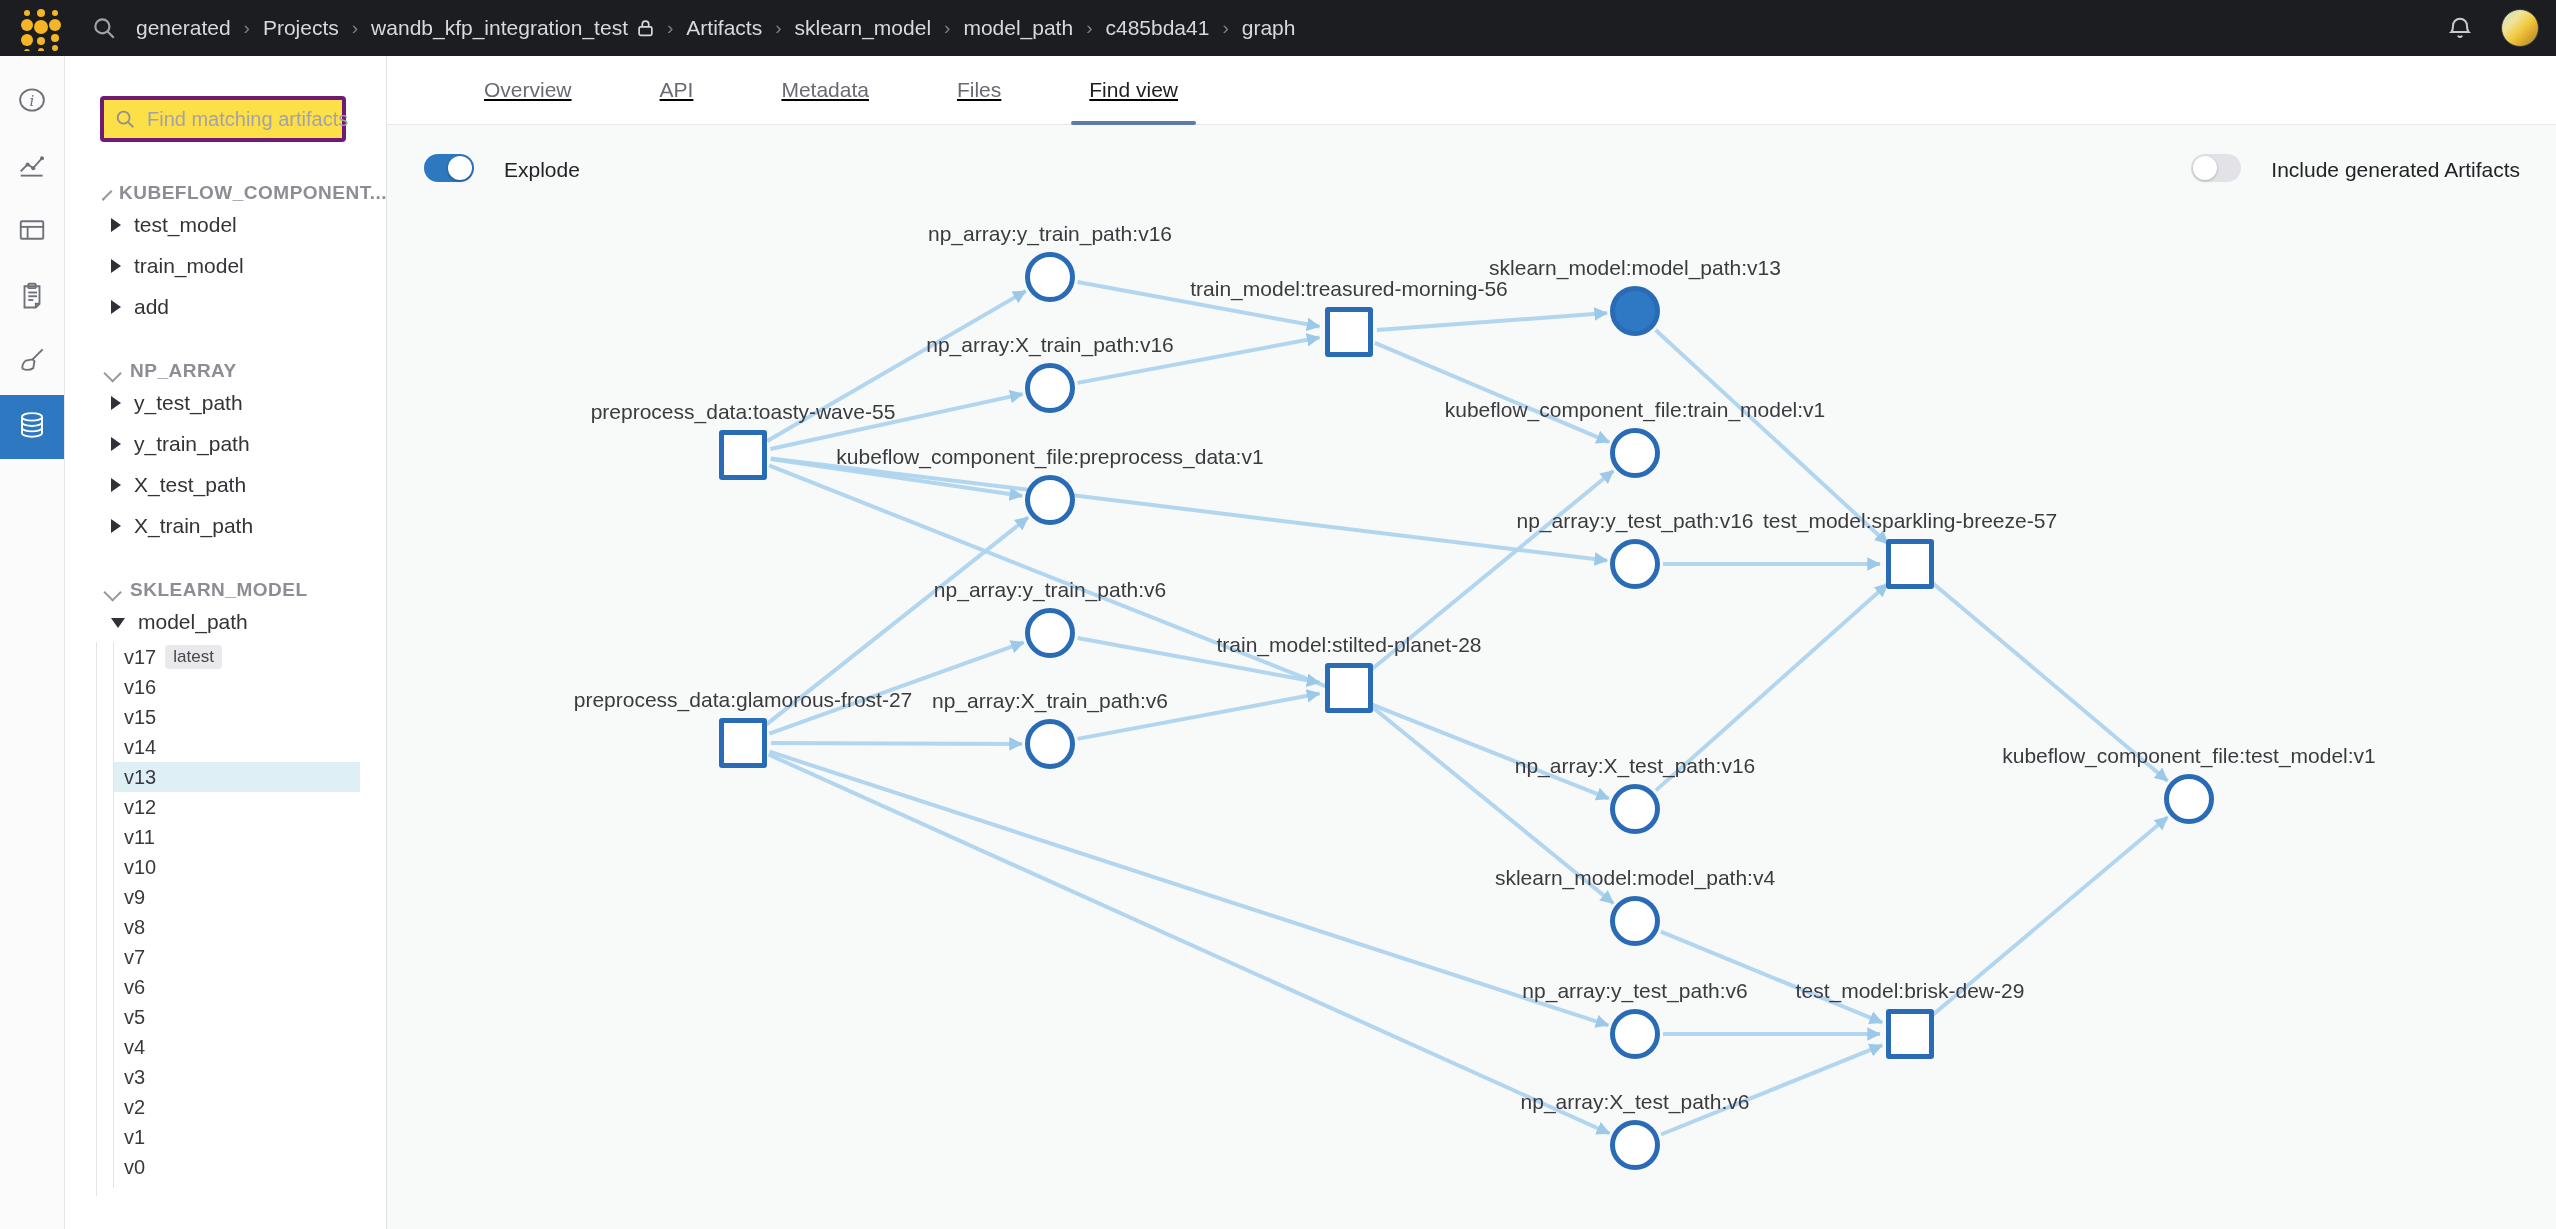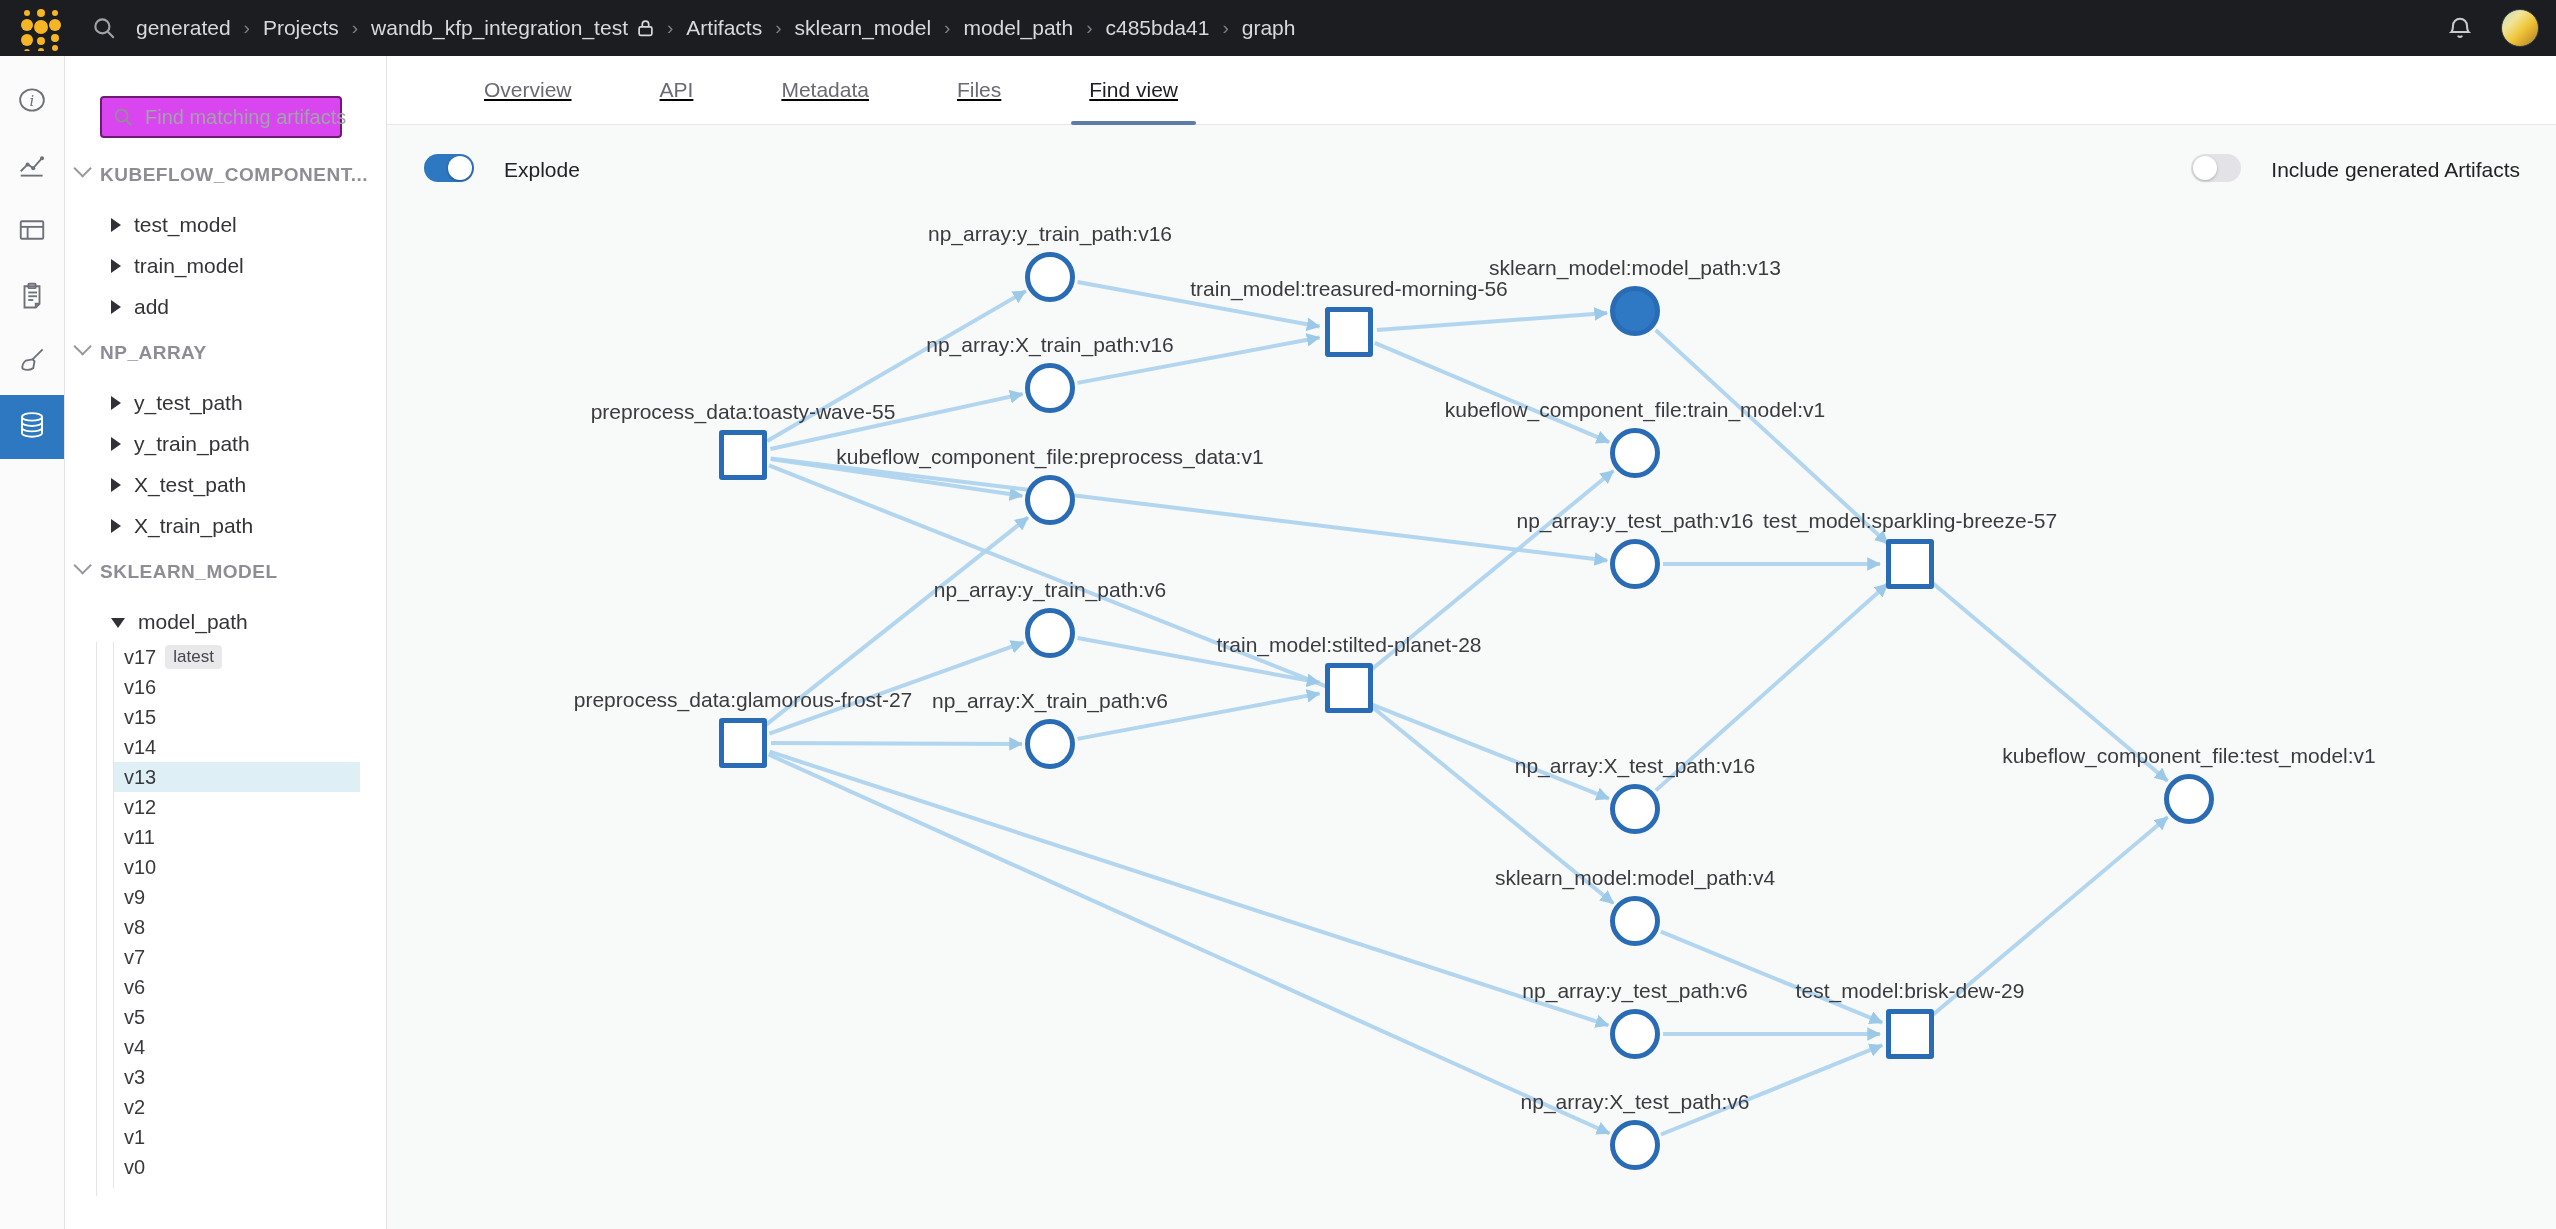--- a/index.html
+++ b/index.html
@@ -21,28 +21,28 @@
   .bell{width:34px;height:34px;display:flex;align-items:center;justify-content:center;cursor:pointer;}
   .avatar{width:36px;height:36px;border-radius:50%;cursor:pointer;
     background:linear-gradient(135deg,#bfe0c5 0%,#f1e39a 30%,#f0c93e 55%,#d9a42c 75%,#7c8d4a 100%);
     border:1px solid #3a3d42;}
   
   .rail{position:absolute;left:0;top:56px;width:64px;bottom:0;background:#fbfbfc;border-right:1px solid #e3e3e5;z-index:40;}
   .rail-item{position:absolute;left:0;width:64px;height:64px;display:flex;align-items:center;justify-content:center;cursor:pointer;}
   .rail-item.selected{background:#2e78c2;}
   
   .panel{position:absolute;left:64px;top:56px;width:322px;bottom:0;background:#ffffff;border-right:1px solid #e2e2e4;z-index:30;overflow:hidden;}
-  .searchbox{position:absolute;left:36px;top:40px;width:238px;height:38px;border:2px solid #701a75;border-radius:4px;
-    display:flex;align-items:center;background:#d946ef;}
+  .searchbox{position:absolute;left:36px;top:40px;width:238px;height:38px;border:4px solid #701a75;border-radius:4px;
+    display:flex;align-items:center;background:#fde047;}
   .searchbox .mag{margin-left:10px;display:flex;}
   .searchbox input{border:none;outline:none;flex:1;margin-left:9px;font-size:20px;color:#3a3a3e;background:transparent;
     font-family:"Liberation Sans",sans-serif;}
   .searchbox input::placeholder{color:#a2a2aa;}
   .tree{position:absolute;left:0;top:108px;right:0;}
-  .sec-header{height:40px;display:flex;align-items:flex-start;padding-left:10px;cursor:pointer;}
+  .sec-header{height:40px;display:flex;align-items:flex-end;padding-left:40px;cursor:pointer;}
   .sec-header .chev{width:11px;height:11px;border-right:2px solid #97979f;border-bottom:2px solid #97979f;
     transform:rotate(45deg) translateY(-3px);margin-right:13px;}
   .sec-label{color:#8d8d95;font-size:19px;letter-spacing:.5px;font-weight:700;}
   .sec-gap{height:15px;}
   .tree-item{height:41px;display:flex;align-items:center;padding-left:47px;cursor:pointer;}
   .tri-right{width:0;height:0;border-top:7px solid transparent;border-bottom:7px solid transparent;border-left:10px solid #303036;margin-right:13px;}
   .tri-down{width:0;height:0;border-left:7px solid transparent;border-right:7px solid transparent;border-top:10px solid #303036;margin-right:13px;margin-top:2px;}
   .tree-item-label{font-size:21px;color:#333338;}
   .versions{margin-left:49px;border-left:1px solid #e4e4e6;position:relative;padding-bottom:6px;}
   .versions .outer-guide{position:absolute;left:-18px;top:0;bottom:-8px;width:1px;background:#e4e4e6;}

